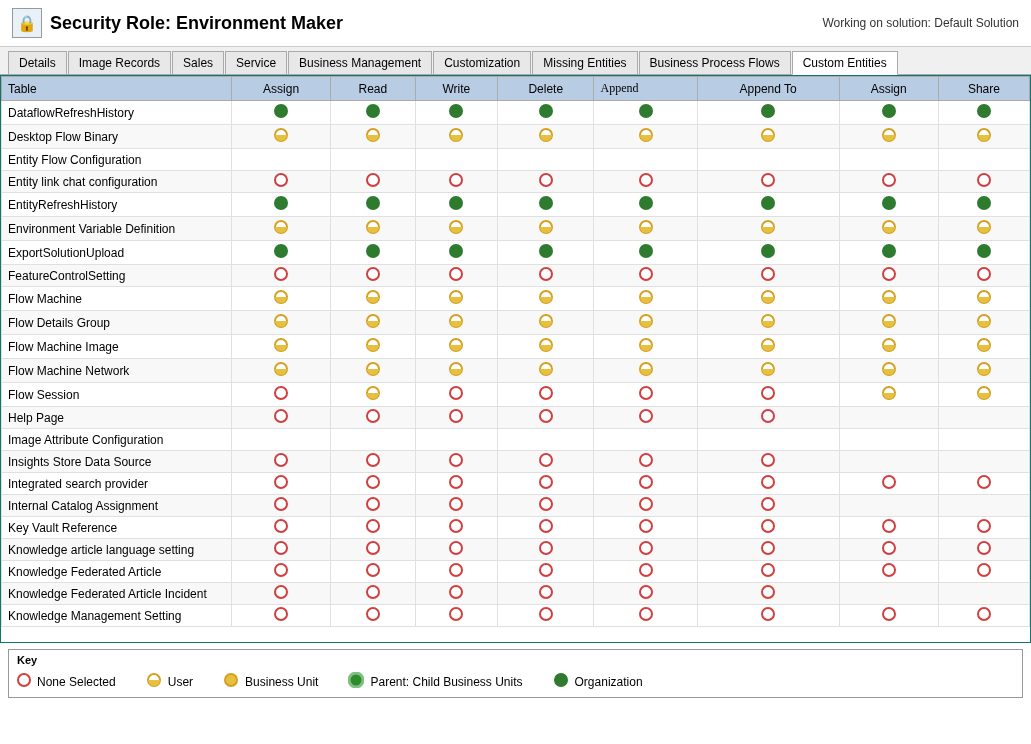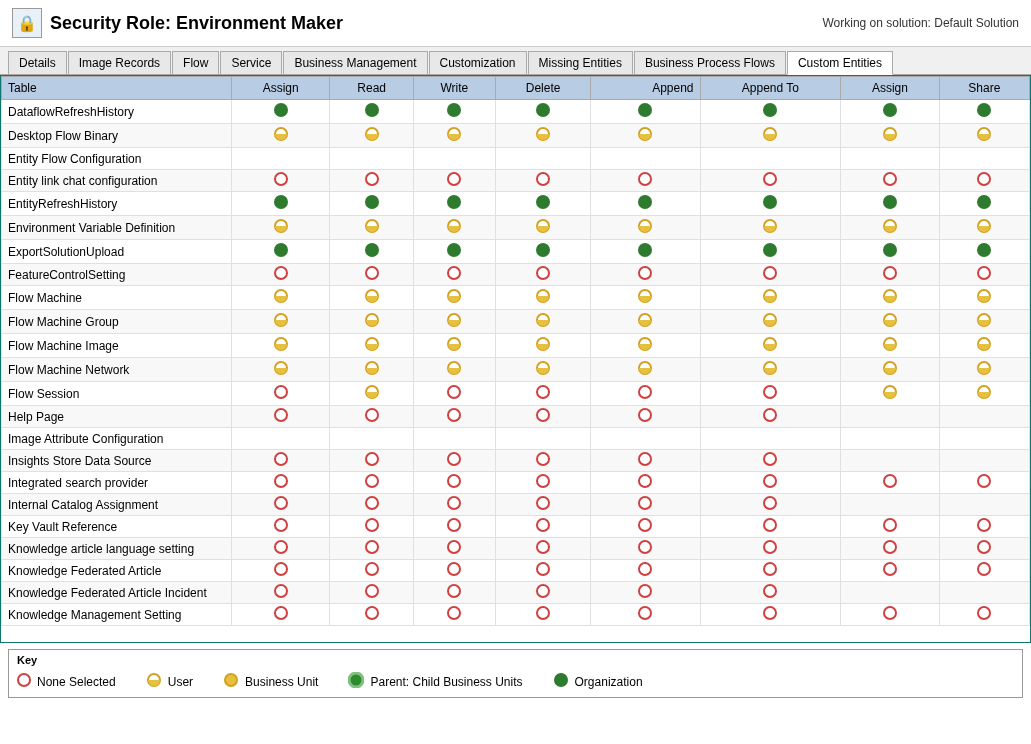--- a/index.html
+++ b/index.html
@@ -50,40 +50,40 @@
   <div class="header-left">
     <div class="header-icon">🔒</div>
     <div class="header-title">Security Role: Environment Maker</div>
   </div>
   <div class="header-right">Working on solution: Default Solution</div>
 </div>
 
 <div class="tabs" id="tab-bar">
     <div class="tab">Details</div>
     <div class="tab">Image Records</div>
-    <div class="tab">Flow</div>
+    <div class="tab">Sales</div>
     <div class="tab">Service</div>
     <div class="tab">Business Management</div>
     <div class="tab">Customization</div>
     <div class="tab">Missing Entities</div>
     <div class="tab">Business Process Flows</div>
     <div class="tab active">Custom Entities</div>
   </div>
 
 <div class="main">
   <div class="table-container">
     <table>
       <thead id="table-head">
           <tr>
             <th class="col-table">Table</th>
             <th style="text-align: center;">Assign</th>
             <th style="text-align: center;">Read</th>
             <th style="text-align: center;">Write</th>
             <th style="text-align: center;">Delete</th>
-            <th style="text-align: right;">Append</th>
+            <th style="text-align: left; font-family: Liberation Serif, serif;">Append</th>
             <th style="text-align: center;">Append To</th>
             <th style="text-align: center;">Assign</th>
             <th style="text-align: center;">Share</th>
           </tr>
         </thead>
       <tbody id="table-body">
           <tr>
             <td>DataflowRefreshHistory</td>
             <td style="text-align: center;"><span><svg width="16" height="16" viewBox="0 0 16 16">
                   <circle cx="8" cy="8" r="7" fill="#2e7a2e"></circle>
@@ -296,21 +296,21 @@
             <td style="text-align: center;"><span><svg width="16" height="16" viewBox="0 0 16 16">
                   <circle cx="8" cy="8" r="6" fill="white" stroke="#d4a020" stroke-width="2"></circle>
                   <path d="M2 8 a6 6 0 0 0 12 0 Z" fill="#e8c040"></path>
                 </svg></span></td>
             <td style="text-align: center;"><span><svg width="16" height="16" viewBox="0 0 16 16">
                   <circle cx="8" cy="8" r="6" fill="white" stroke="#d4a020" stroke-width="2"></circle>
                   <path d="M2 8 a6 6 0 0 0 12 0 Z" fill="#e8c040"></path>
                 </svg></span></td>
           </tr>
           <tr>
-            <td>Flow Machine Group</td>
+            <td>Flow Details Group</td>
             <td style="text-align: center;"><span><svg width="16" height="16" viewBox="0 0 16 16">
                   <circle cx="8" cy="8" r="6" fill="white" stroke="#d4a020" stroke-width="2"></circle>
                   <path d="M2 8 a6 6 0 0 0 12 0 Z" fill="#e8c040"></path>
                 </svg></span></td>
             <td style="text-align: center;"><span><svg width="16" height="16" viewBox="0 0 16 16">
                   <circle cx="8" cy="8" r="6" fill="white" stroke="#d4a020" stroke-width="2"></circle>
                   <path d="M2 8 a6 6 0 0 0 12 0 Z" fill="#e8c040"></path>
                 </svg></span></td>
             <td style="text-align: center;"><span><svg width="16" height="16" viewBox="0 0 16 16">
                   <circle cx="8" cy="8" r="6" fill="white" stroke="#d4a020" stroke-width="2"></circle>

